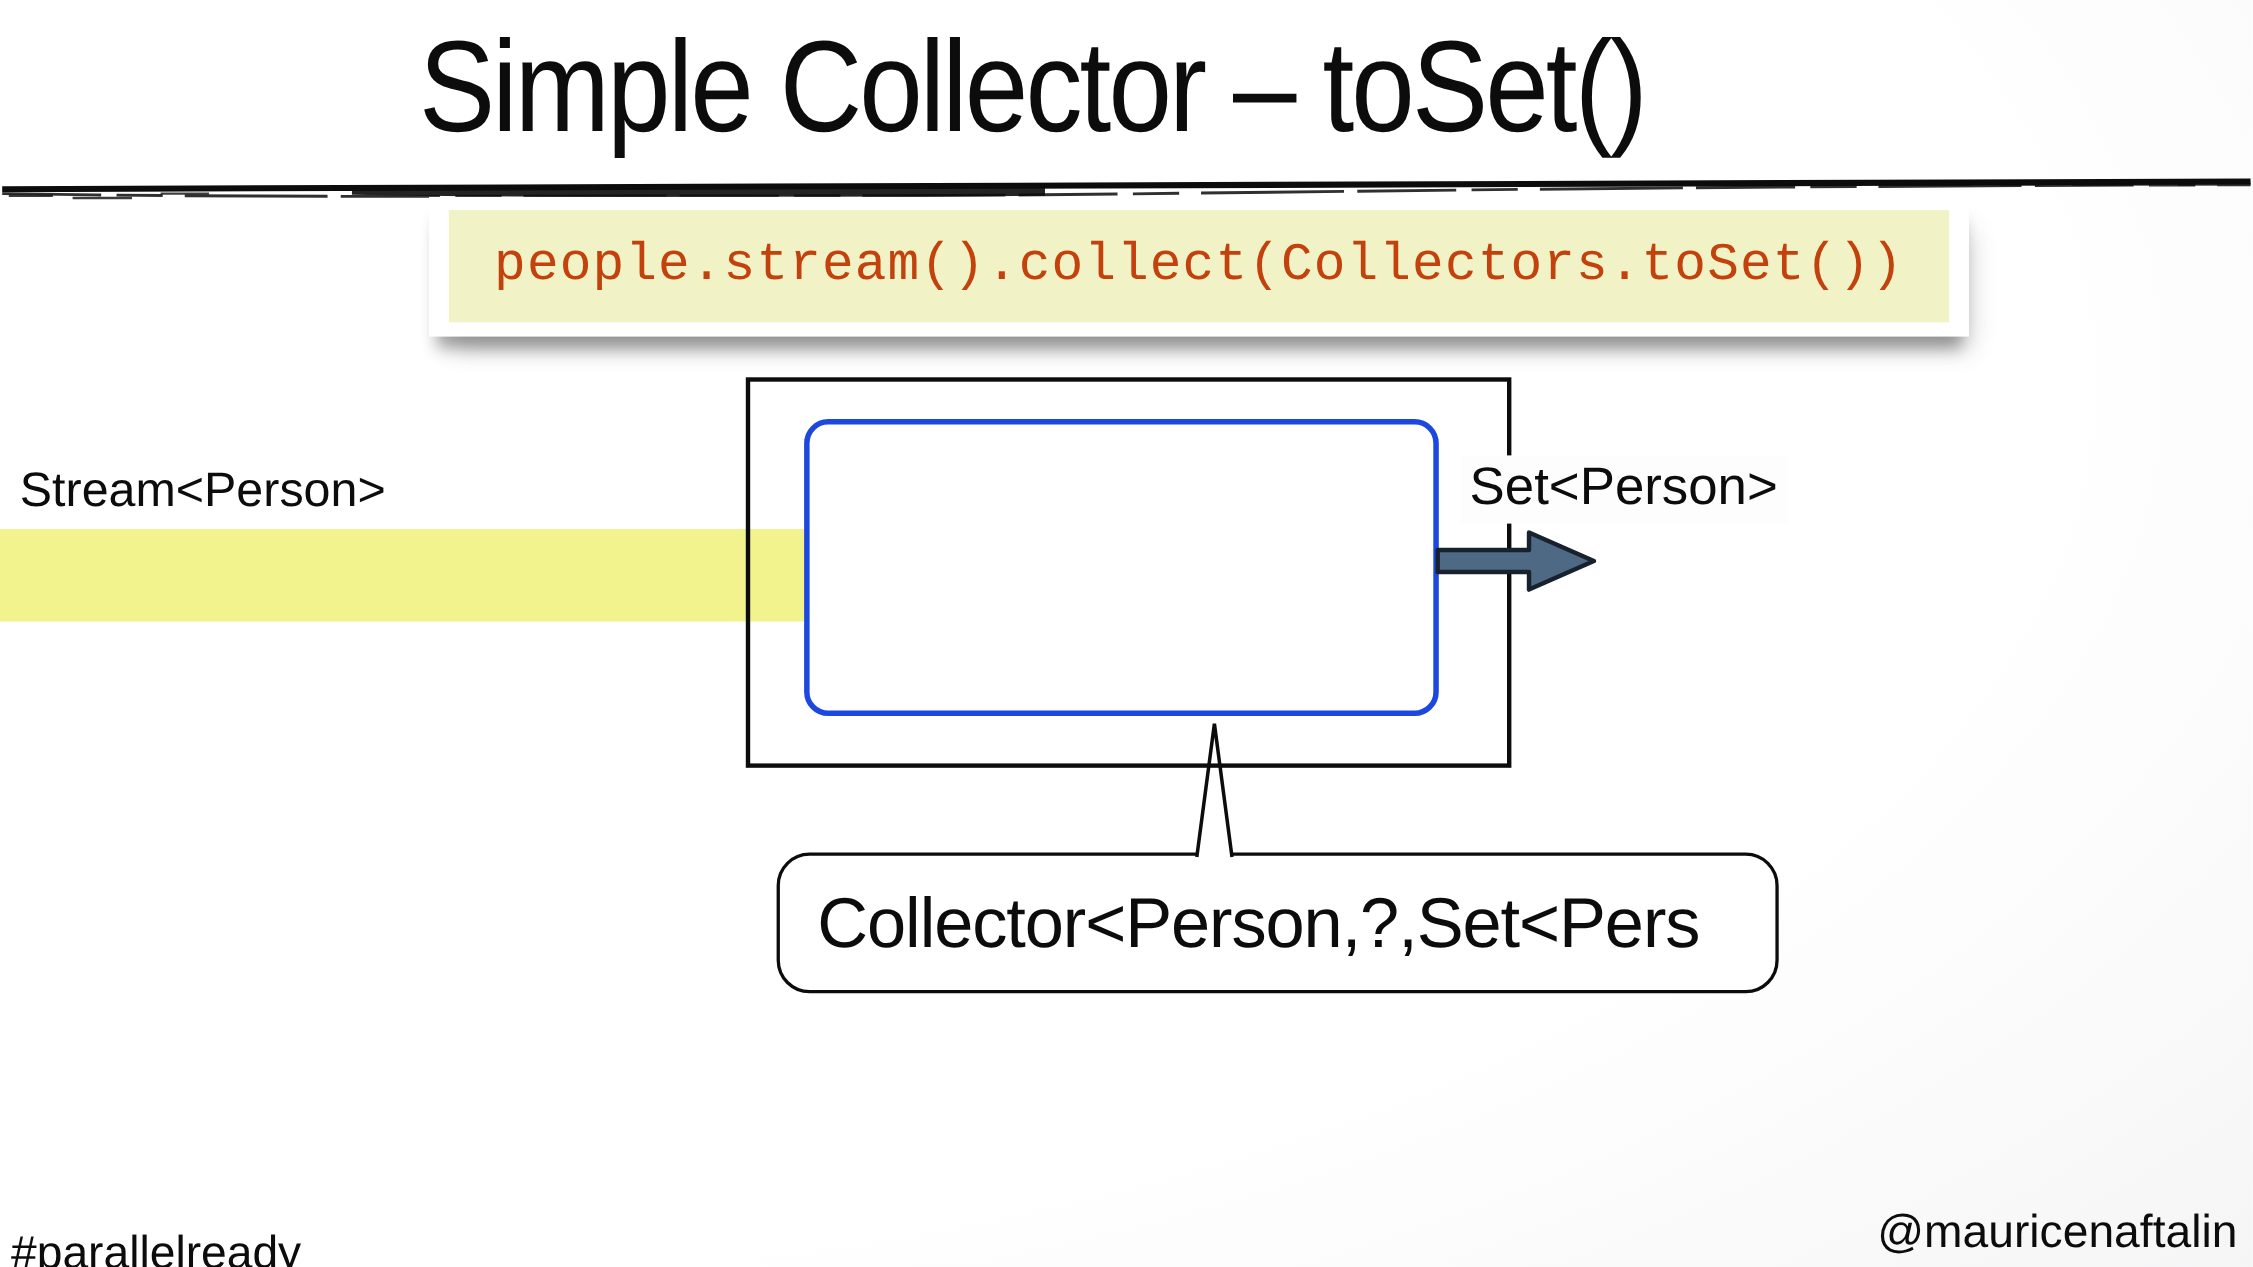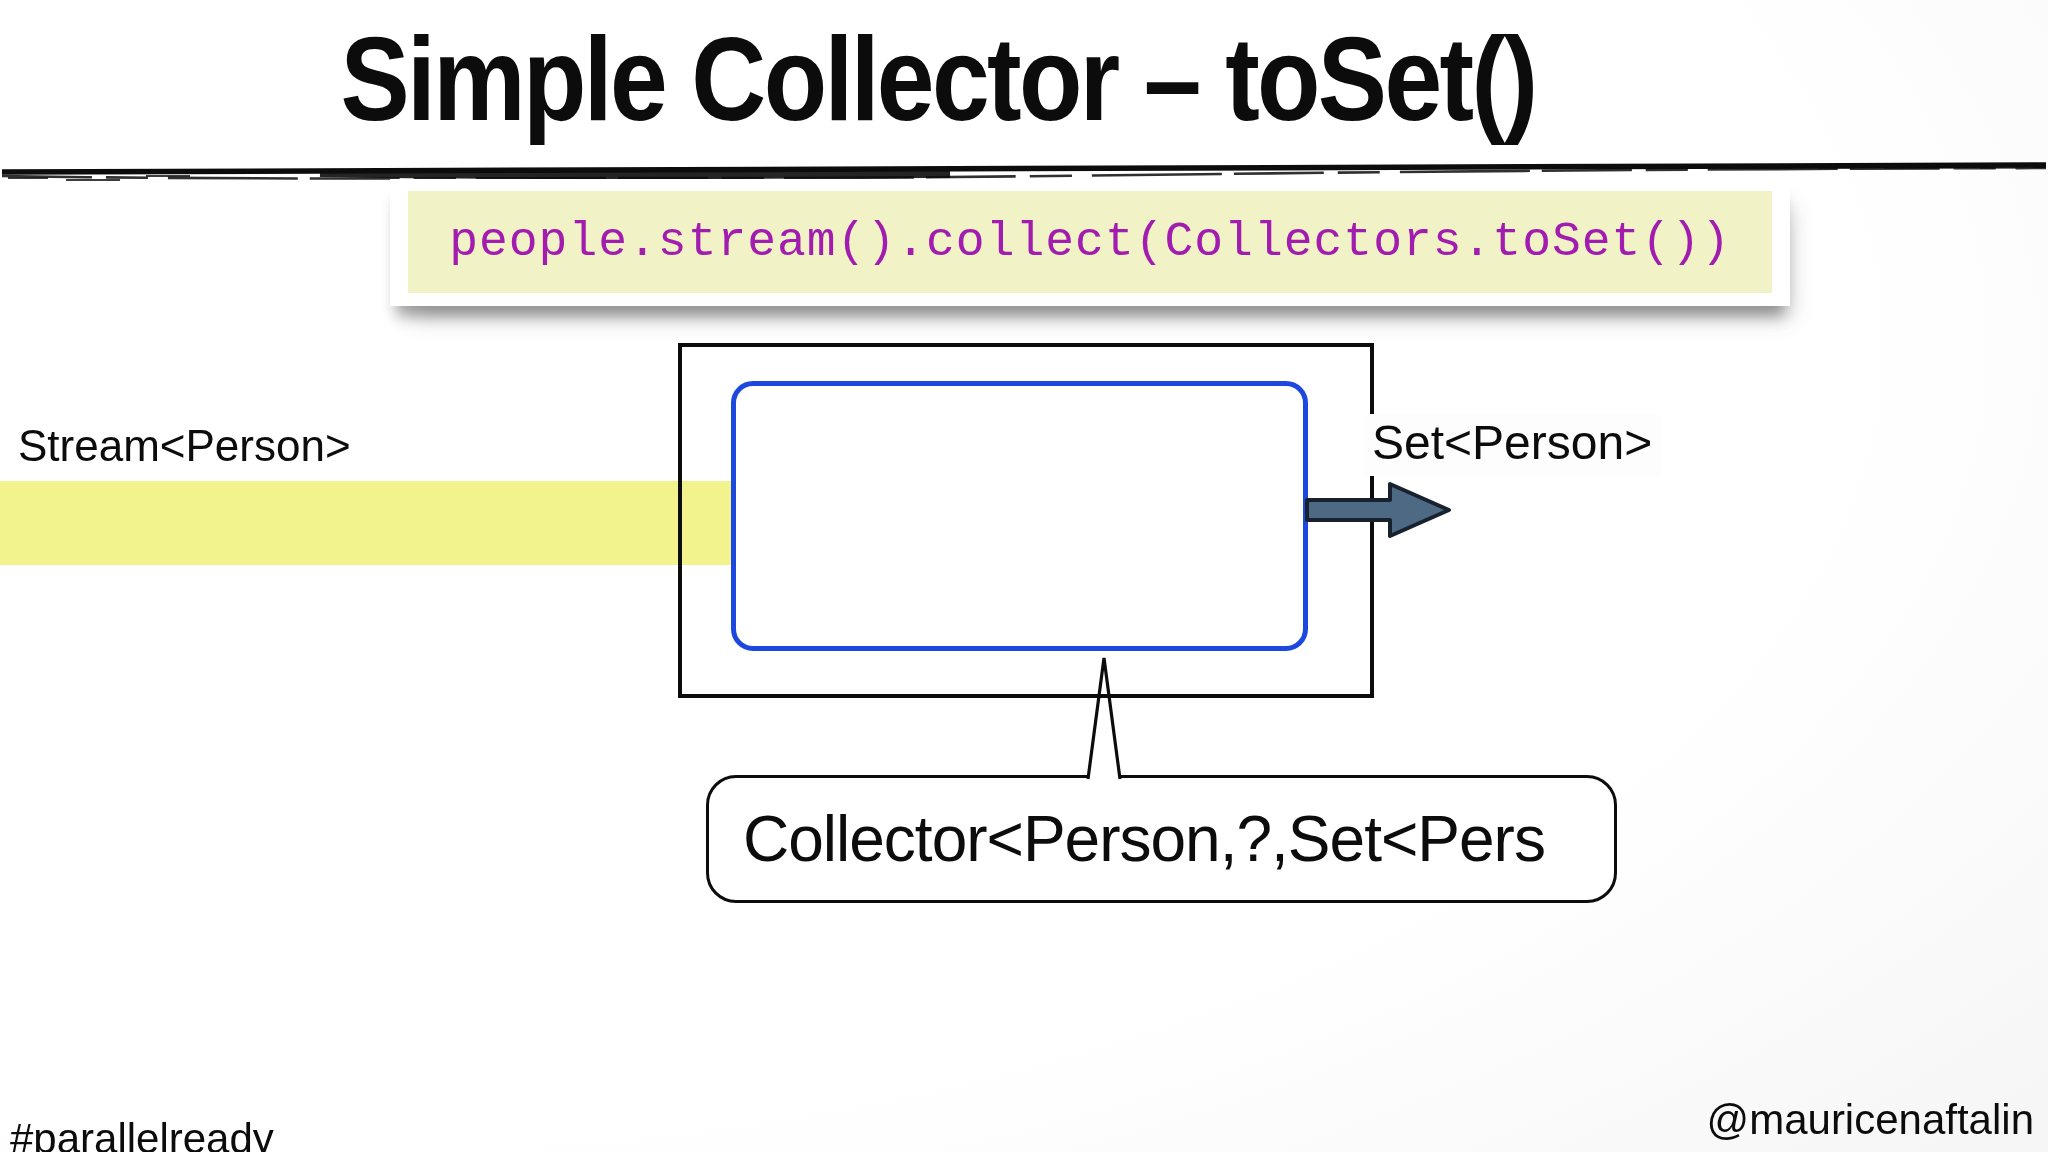--- a/index.html
+++ b/index.html
@@ -7,52 +7,52 @@
     width:2048px;height:1152px;position:relative;overflow:hidden;
     background:radial-gradient(135% 125% at 16% 30%, #ffffff 55%, #f8f8f9 76%, #efeff1 100%);
     font-family:"Liberation Sans", sans-serif;
     color:var(--ink,#0c0c0c);
   }
   .abs{position:absolute;}
 
   
   .title{
     top:12px;left:0;width:1876px;text-align:center;
-    font-size:118px;line-height:134px;font-weight:700;
+    font-size:118px;line-height:134px;font-weight:400;
     letter-spacing:-3px;white-space:nowrap;
   }
   .title span{display:inline-block;transform:scaleX(.88);transform-origin:center;}
 
   
   .divider{top:156px;left:0;width:2048px;height:30px;}
 
   
   .code-card{
     left:390px;top:179px;width:1400px;height:127px;background:#ffffff;
     box-shadow:0 16px 13px -6px rgba(70,70,72,.45), 10px 20px 22px -10px rgba(70,70,72,.30);
     display:flex;box-sizing:border-box;padding:12px 18px 13px 18px;
   }
   .code-card .code-bg{
     flex:1;background:var(--code-yellow,#f1f2c5);
     display:flex;align-items:center;justify-content:center;
   }
   .code-text{
     font-family:"Liberation Mono", monospace;
-    font-size:48px;letter-spacing:1px;white-space:nowrap;color:#a21caf;
+    font-size:48px;letter-spacing:1px;white-space:nowrap;color:#c2410c;
   }
 
   
   .stream-label{left:18px;top:419px;font-size:44px;line-height:54px;white-space:nowrap;}
   .band{left:0;top:481px;width:731px;height:84px;background:var(--band-yellow,#f2f38d);}
   .outer-box{left:678px;top:343px;width:696px;height:355px;
     border:4px solid var(--ink,#0c0c0c);box-sizing:border-box;background:transparent;}
   .blue-rect{left:731px;top:381px;width:577px;height:270px;background:#ffffff;
     border:5px solid var(--collector-blue,#1c48e0);border-radius:22px;box-sizing:border-box;}
   .set-label{left:1328px;top:414px;font-size:48px;line-height:54px;white-space:nowrap;
-    background:#fdfdfe;padding:2px 10px 6px 8px;margin-left:36px;}
+    background:#fdfdfe;padding:2px 10px 6px 8px;}
   .arrow-svg{left:1302px;top:477px;width:152px;height:66px;}
   .arrow-svg path{fill:var(--arrow-fill,#4d6983);stroke:var(--arrow-outline,#18222e);
     stroke-width:4;stroke-linejoin:round;}
 
   
   .callout{
     left:706px;top:775px;width:911px;height:128px;background:#ffffff;
     border:3.5px solid var(--ink,#0c0c0c);border-radius:30px;box-sizing:border-box;
     display:flex;align-items:center;overflow:hidden;
   }

